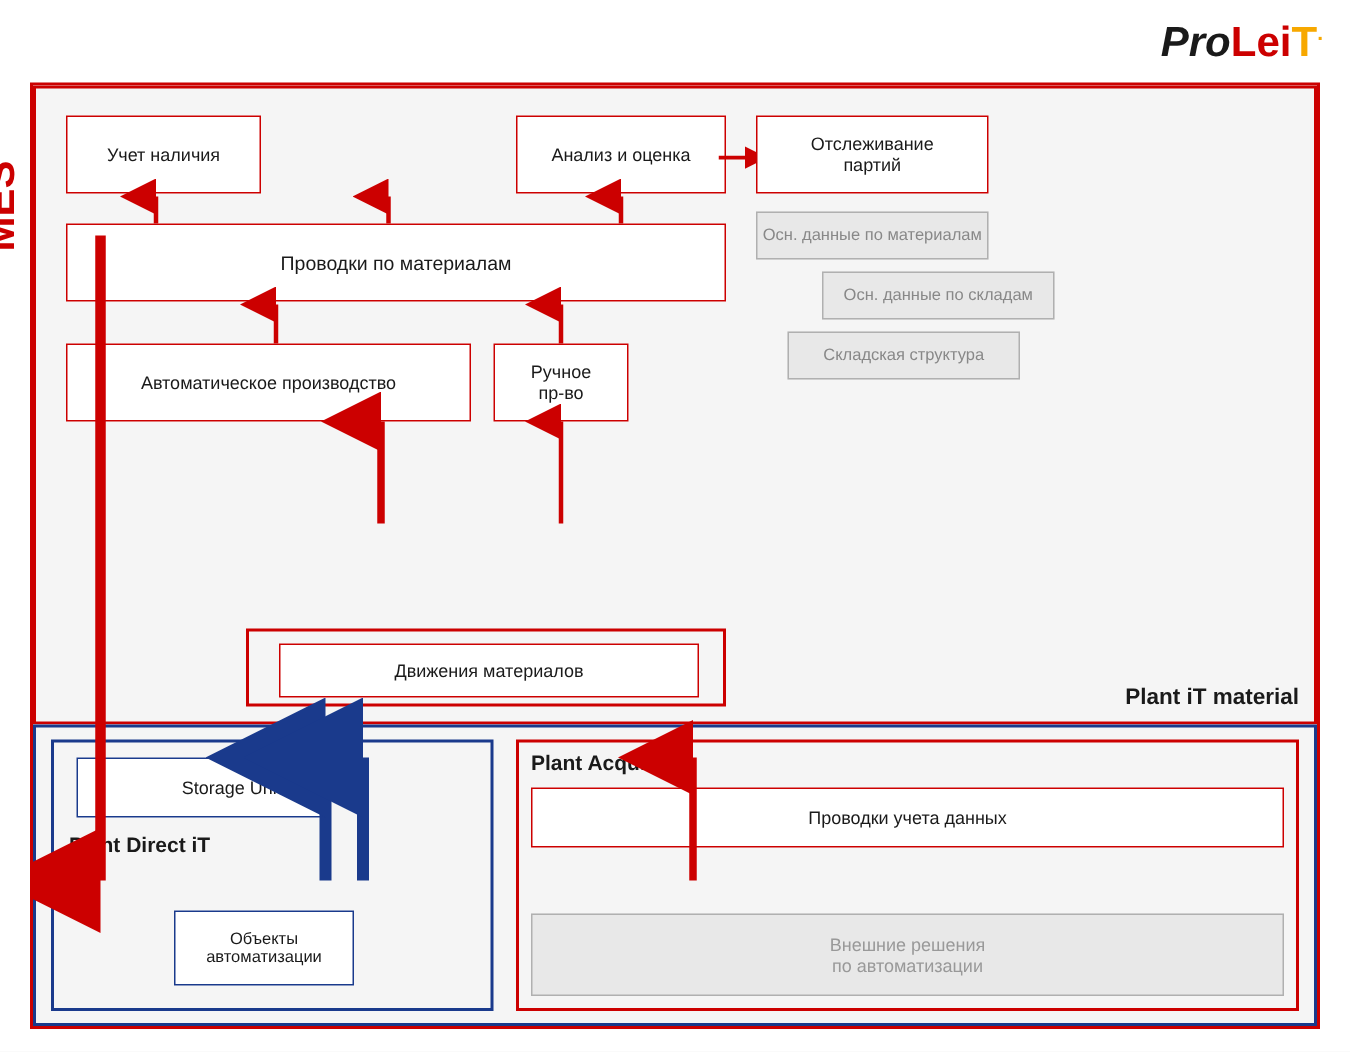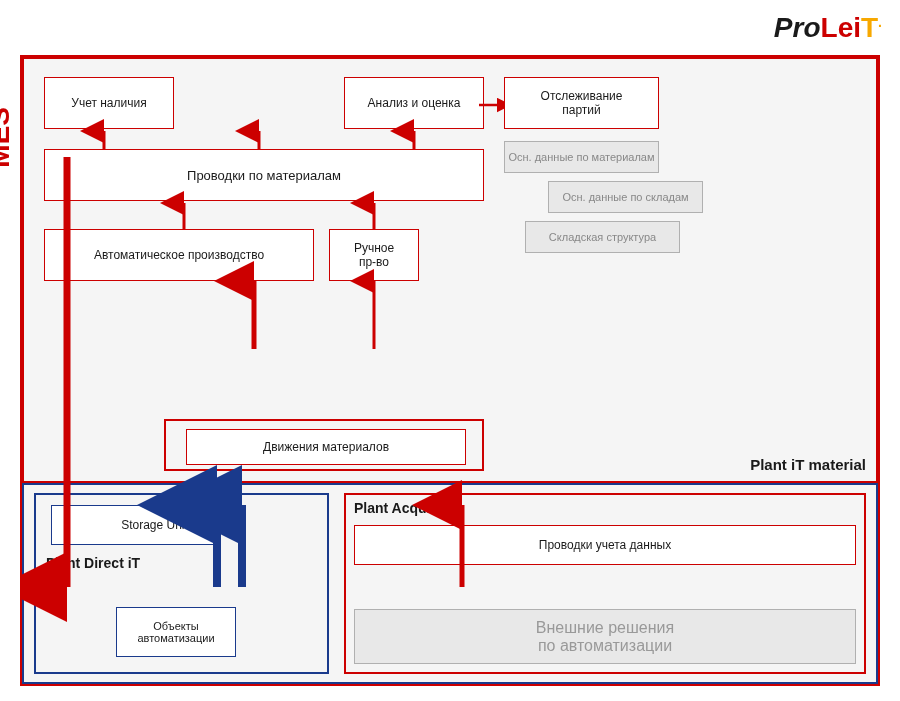--- a/index.html
+++ b/index.html
@@ -286,21 +286,21 @@
     <div style="position:absolute; left:320px; top:8px; right:10px; bottom:8px; border:2px solid #cc0000; background:#f5f5f5;">
 
       <div class="plant-acquis-label" style="left:8px; top:5px; font-size:14px;">
         <span>Plant Acquis iT</span>
       </div>
 
       <div class="box" style="left:8px; top:30px; right:8px; height:40px; font-size:12px;">
         <span>Проводки учета данных</span>
       </div>
 
-      <div class="box-gray" style="left:8px; bottom:8px; right:8px; height:55px; font-size:16px; color:#999;">
+      <div class="box-gray" style="left:8px; bottom:8px; right:8px; height:55px; font-size:12px; color:#999;">
         <span style="white-space:pre-line; text-align:center;">Внешние решения
 по автоматизации</span>
       </div>
     </div>
 
     <svg class="arrows-svg">
       <defs>
         <marker id="arrow-up-blue" markerWidth="8" markerHeight="8" refX="4" refY="8" orient="auto">
           <polygon points="0 8, 4 0, 8 8" fill="#1a3a8c"></polygon>
         </marker>

